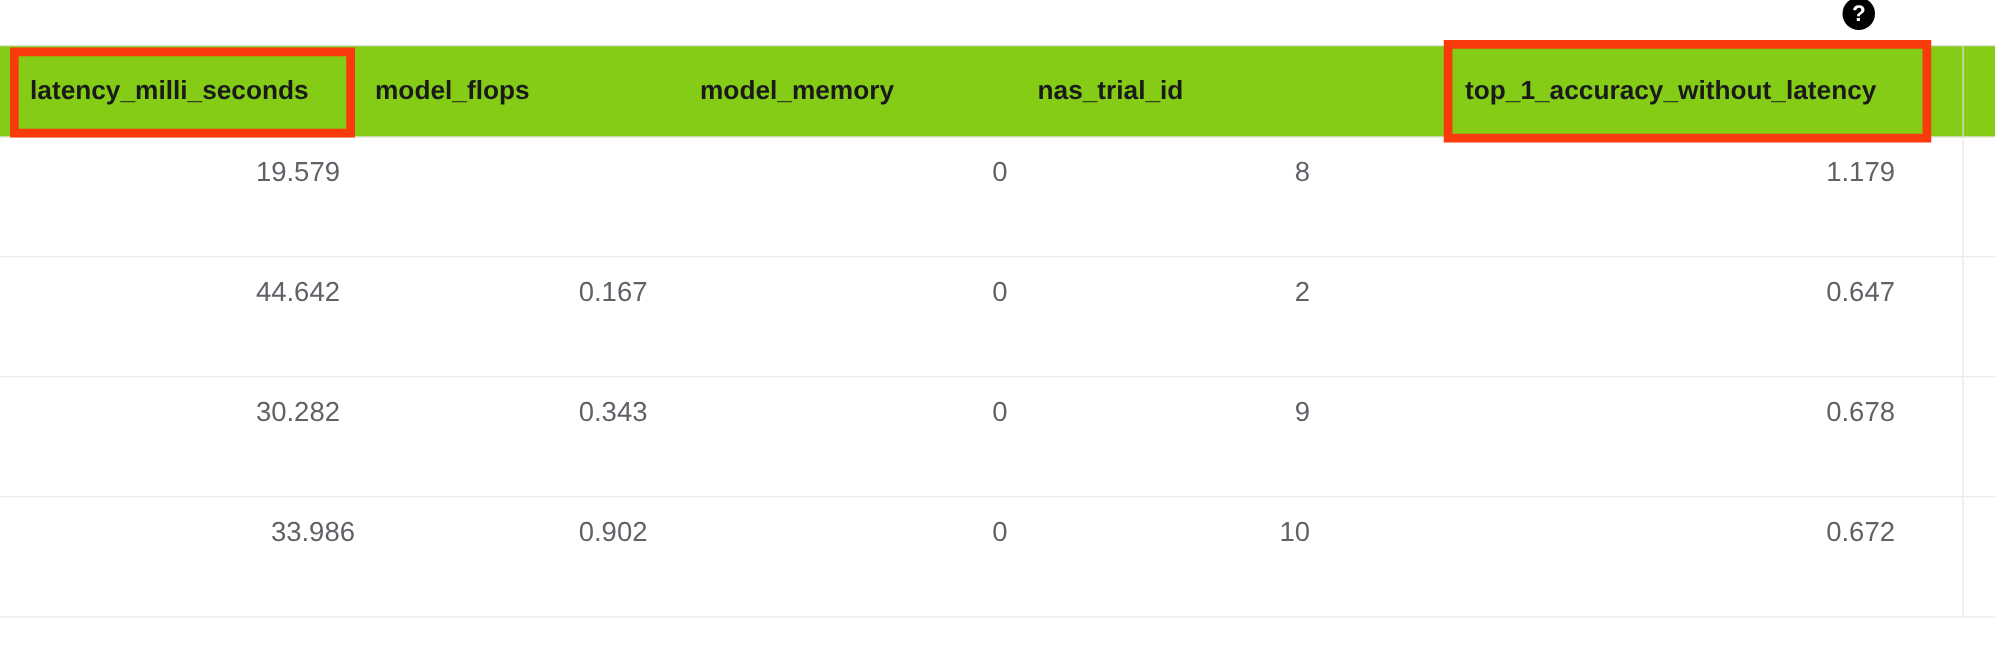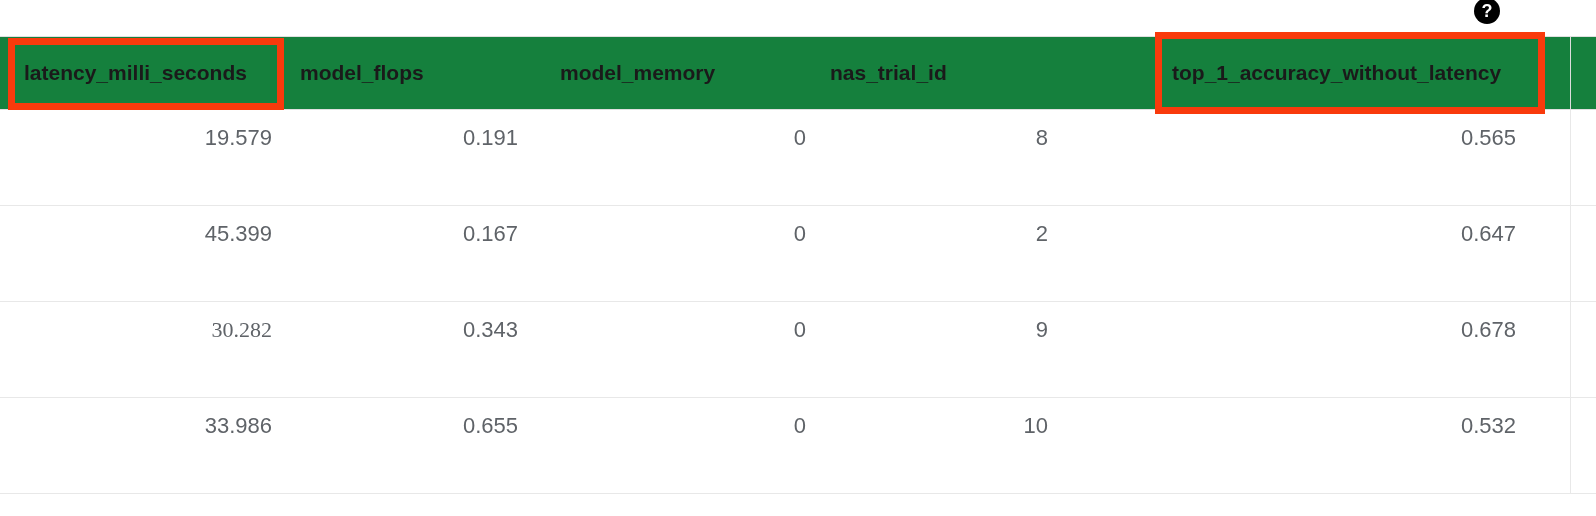--- a/index.html
+++ b/index.html
@@ -44,21 +44,21 @@
 
   
   .table {
     position: absolute;
     left: 0; top: 36px;
     width: 1596px;
   }
   .thead {
     position: relative;
     height: 74px;
-    background: #15803d;
+    background: #84cc16;
     border-top: 1px solid #e0e0e0;
     border-bottom: 1px solid #e0e0e0;
     box-sizing: border-box;
   }
   .th {
     position: absolute;
     top: 0;
     height: 72px;
     line-height: 72px;
     font-size: 21px;
@@ -134,48 +134,47 @@
         <div class="th left" style="left: 24px; width: 248px;">latency_milli_seconds</div>
         <div class="th right" style="left: 300px; width: 218px;">model_flops</div>
         <div class="th right" style="left: 830px; width: 218px;">nas_trial_id</div>
         <div class="th right" style="left: 560px; width: 246px;">model_memory</div>
         <div class="th right" style="left: 1172px; width: 344px;">top_1_accuracy_without_latency</div>
         <div class="col-div" style="left: 1570px;"></div>
       </div>
     <div class="tbody" id="tbody">
         <div class="row">
           <div class="cell" style="left: 24px; width: 248px;">19.579</div>
-          <div class="cell" style="left: 300px; width: 218px;">0.191</div>
           <div class="cell" style="left: 560px; width: 246px;">0</div>
           <div class="cell" style="left: 830px; width: 218px;">8</div>
-          <div class="cell" style="left: 1172px; width: 344px;">0.565</div>
+          <div class="cell" style="left: 1172px; width: 344px;">1.179</div>
           <div class="row-div" style="left: 1570px;"></div>
         </div>
         <div class="row">
-          <div class="cell" style="left: 24px; width: 248px;">45.399</div>
+          <div class="cell" style="left: 24px; width: 248px;">44.642</div>
           <div class="cell" style="left: 300px; width: 218px;">0.167</div>
           <div class="cell" style="left: 560px; width: 246px;">0</div>
           <div class="cell" style="left: 830px; width: 218px;">2</div>
           <div class="cell" style="left: 1172px; width: 344px;">0.647</div>
           <div class="row-div" style="left: 1570px;"></div>
         </div>
         <div class="row">
-          <div class="cell" style="left: 24px; width: 248px; font-family: Liberation Serif, serif;">30.282</div>
+          <div class="cell" style="left: 24px; width: 248px;">30.282</div>
           <div class="cell" style="left: 300px; width: 218px;">0.343</div>
           <div class="cell" style="left: 560px; width: 246px;">0</div>
           <div class="cell" style="left: 830px; width: 218px;">9</div>
           <div class="cell" style="left: 1172px; width: 344px;">0.678</div>
           <div class="row-div" style="left: 1570px;"></div>
         </div>
         <div class="row">
-          <div class="cell" style="left: 24px; width: 248px;">33.986</div>
-          <div class="cell" style="left: 300px; width: 218px;">0.655</div>
+          <div class="cell" style="left: 36px; width: 248px;">33.986</div>
+          <div class="cell" style="left: 300px; width: 218px;">0.902</div>
           <div class="cell" style="left: 560px; width: 246px;">0</div>
           <div class="cell" style="left: 830px; width: 218px;">10</div>
-          <div class="cell" style="left: 1172px; width: 344px;">0.532</div>
+          <div class="cell" style="left: 1172px; width: 344px;">0.672</div>
           <div class="row-div" style="left: 1570px;"></div>
         </div>
       </div>
   </div>
 
   <div class="annot" id="annot-1"></div>
   <div class="annot" id="annot-2"></div>
 
 </div>
 

